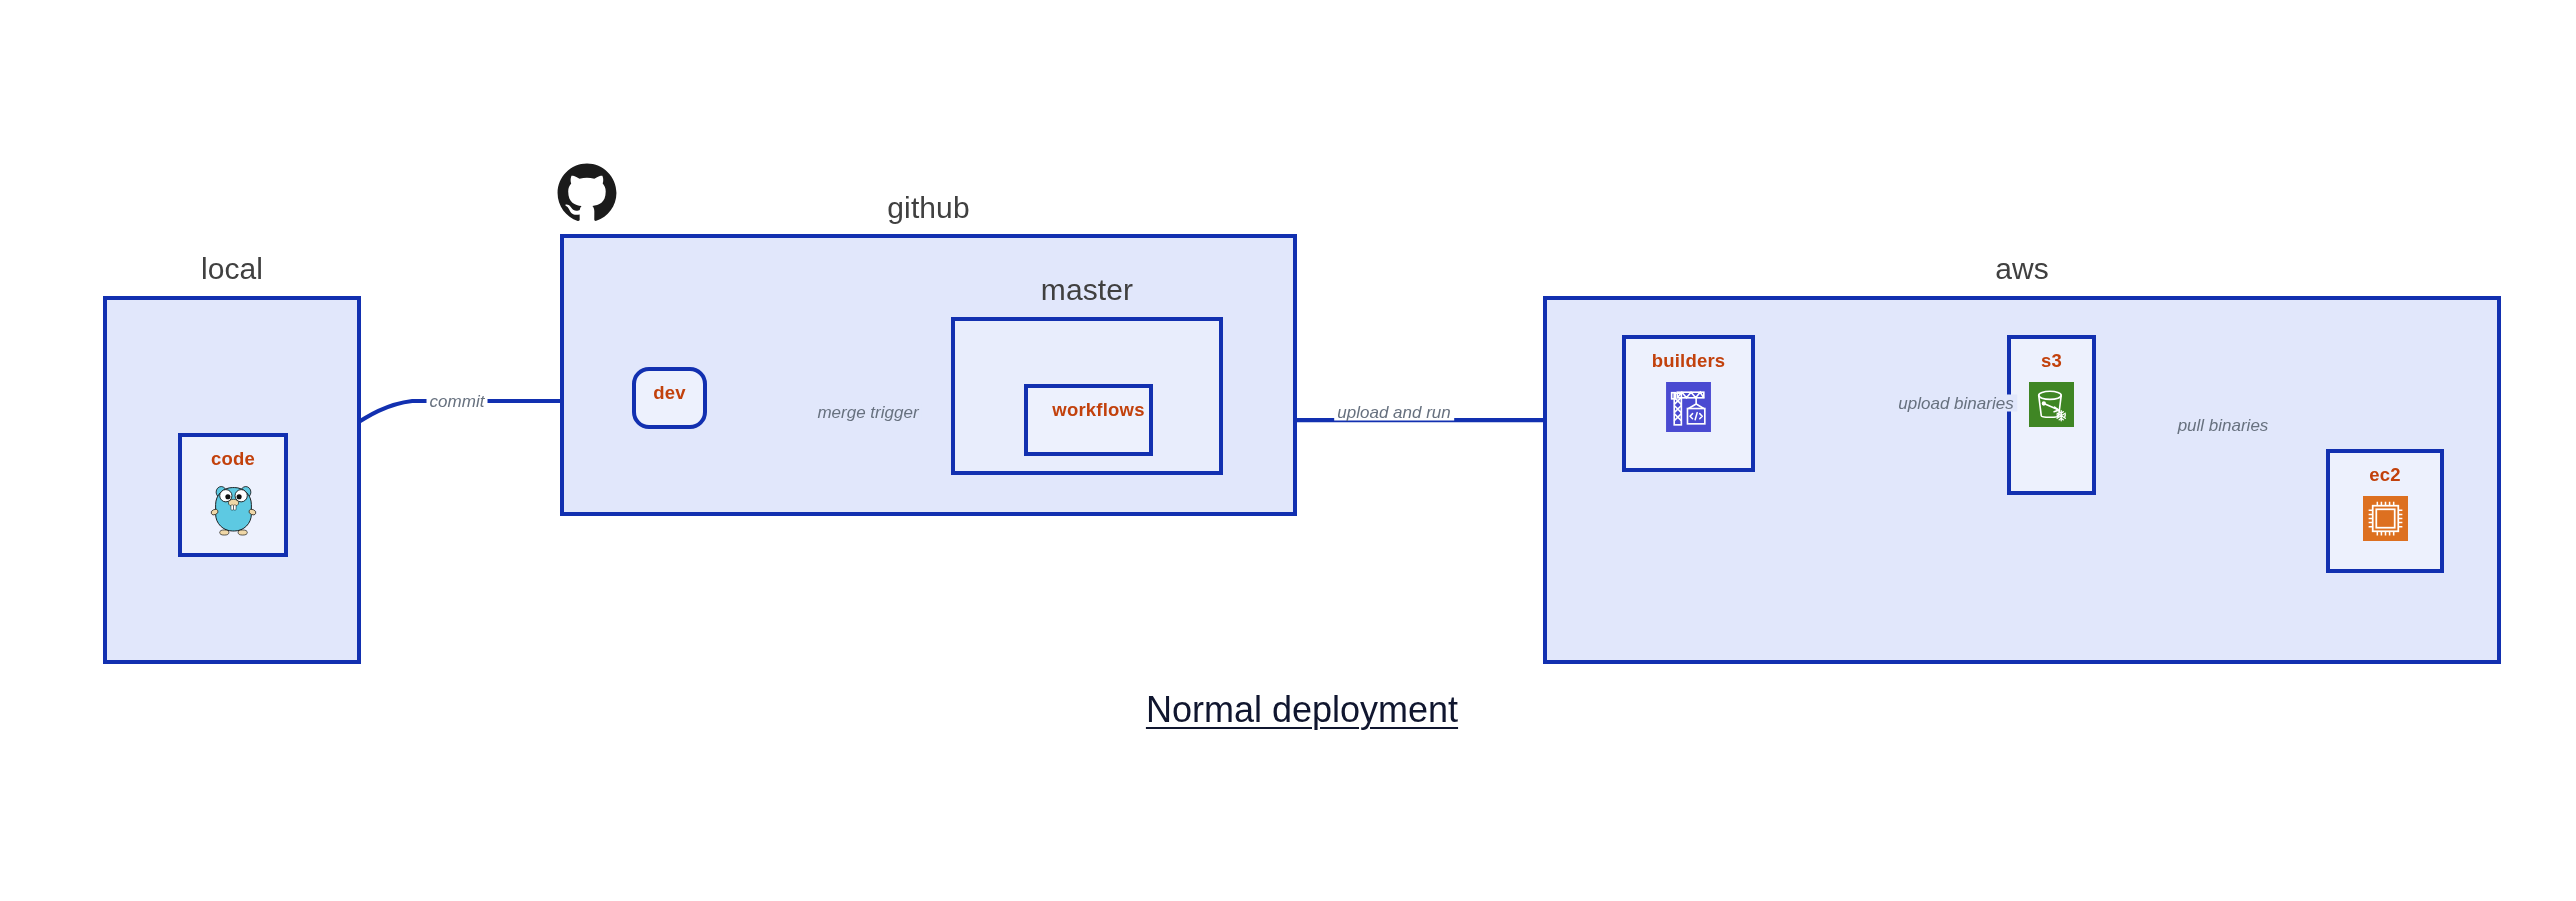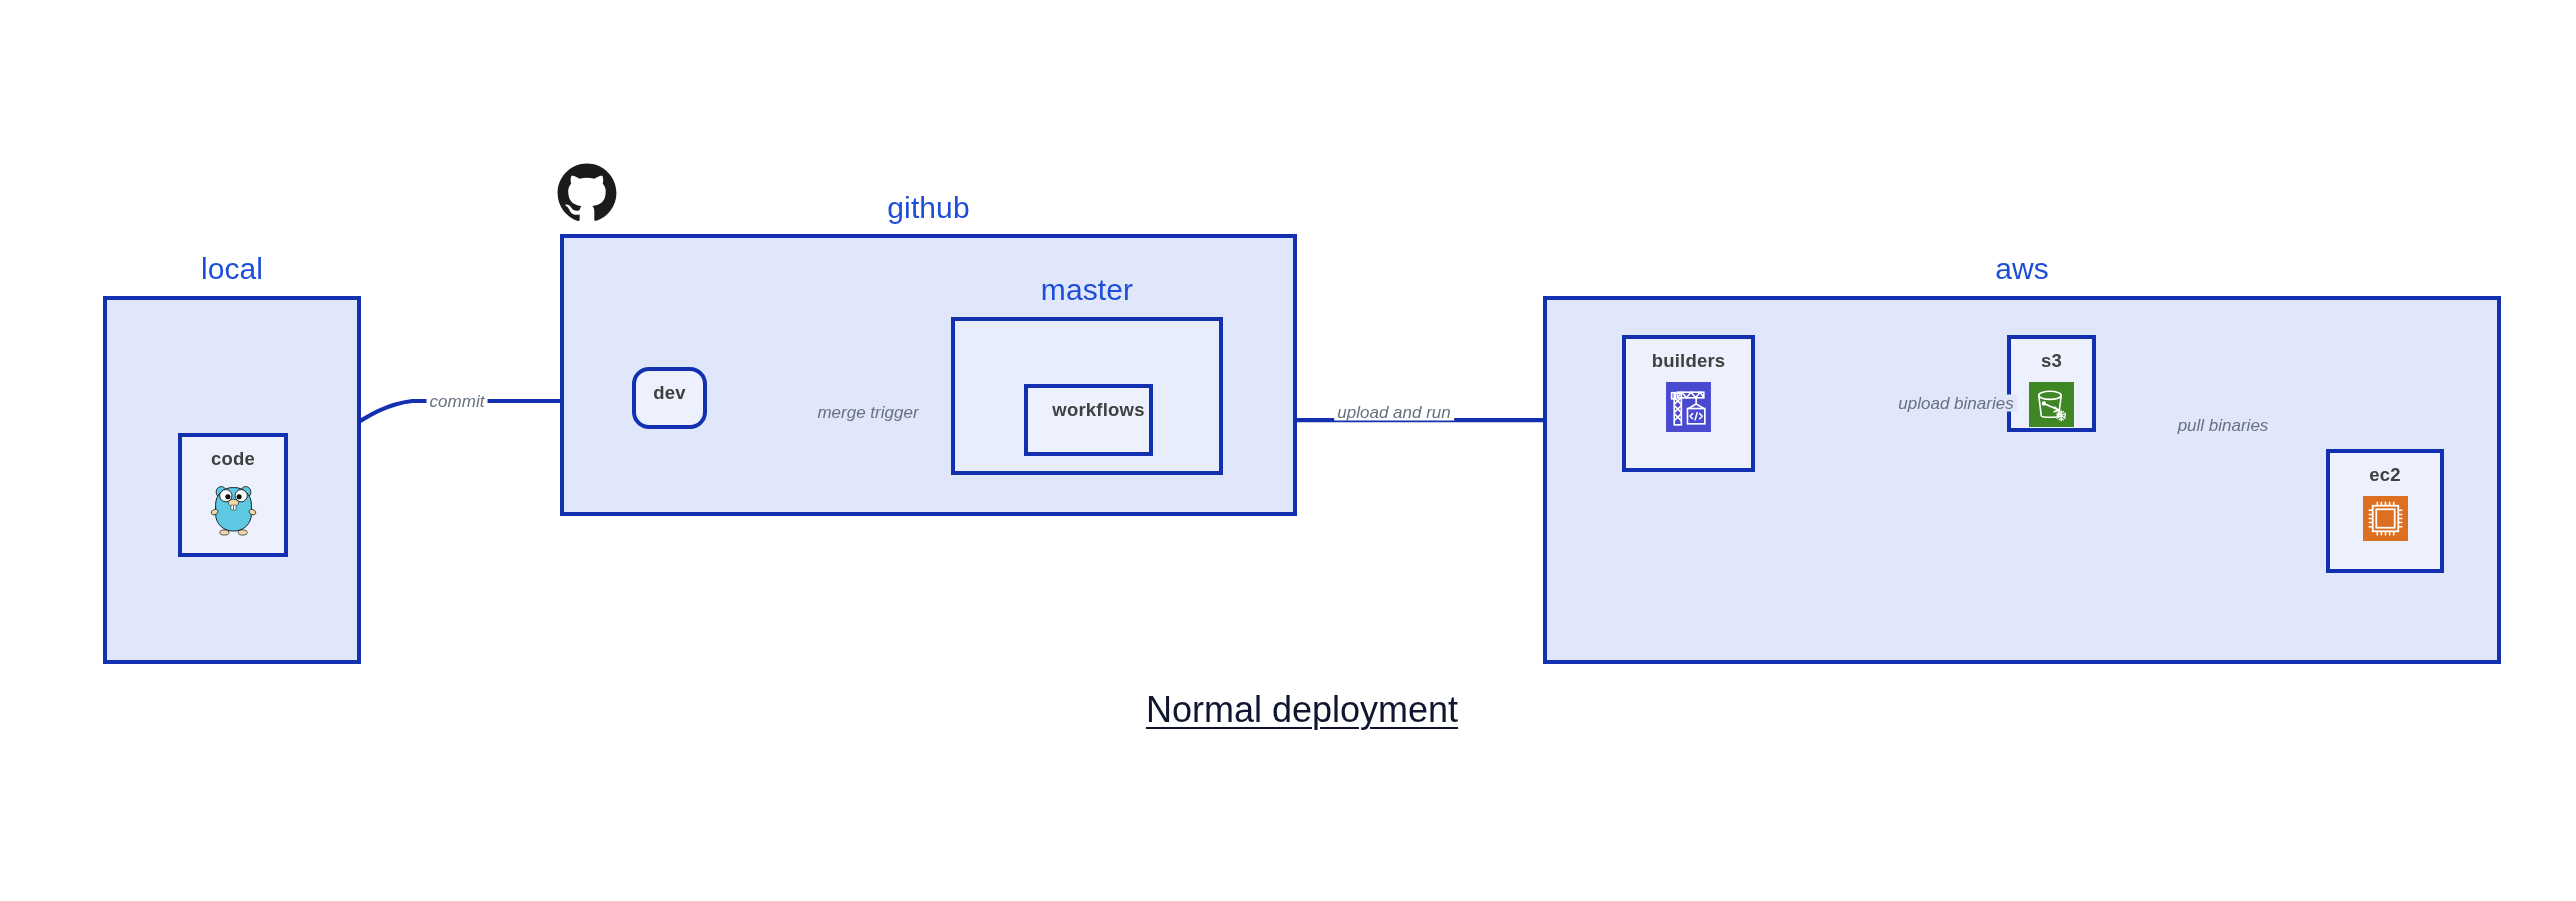--- a/index.html
+++ b/index.html
@@ -18,40 +18,40 @@
     position:absolute;
     background:#e1e7fb;
     border:4.6px solid #1230b0;
     box-sizing:border-box;
   }
   .group.inner{ background:#e8edfc; }
   .group-label{
     position:absolute;
     font-size:30px;
     font-weight:400;
-    color:#1d4ed8;
+    color:#404040;
     white-space:nowrap;
     text-align:center;
     letter-spacing:0.1px;
   }
 
   
   .node{
     position:absolute;
     background:#edf1fd;
     border:4.1px solid #1230b0;
     box-sizing:border-box;
     display:flex;
     flex-direction:column;
     align-items:center;
   }
   .node-label{
     font-size:18.5px;
     font-weight:700;
-    color:#404040;
+    color:#c2410c;
     margin-top:11.3px;
     letter-spacing:0.2px;
     white-space:nowrap;
   }
   .node-icon{margin-top:9.3px;display:block;}
 
   
   .edge-label{
     position:absolute;
     font-style:italic;
@@ -189,21 +189,21 @@
 
         <g fill="none" stroke="#ffffff" stroke-width="3" stroke-linecap="round" stroke-linejoin="round">
           <path d="M52 62 L47 67 L52 72"></path>
           <path d="M66 62 L71 67 L66 72"></path>
           <path d="M61 60 L57 74"></path>
         </g>
       </svg>
     </span>
   </div>
 
-  <div class="node" style="left:2007px;top:335px;width:89px;height:97px;">
+  <div class="node" style="left:2007px;top:335px;width:89px;height:160px;">
     <span class="node-label">s3</span>
     <span class="node-icon">
       <svg width="45" height="45" viewBox="0 0 88 88">
         <rect x="0" y="0" width="88" height="88" fill="#3f8624"></rect>
         <g fill="none" stroke="#ffffff" stroke-width="3.2" stroke-linecap="round" stroke-linejoin="round">
 
           <ellipse cx="41" cy="26" rx="22" ry="8"></ellipse>
           <path d="M19 26 L24 66 C24 70 58 70 58 66 L63 26"></path>
 
           <path d="M29 42 L56 54"></path>

